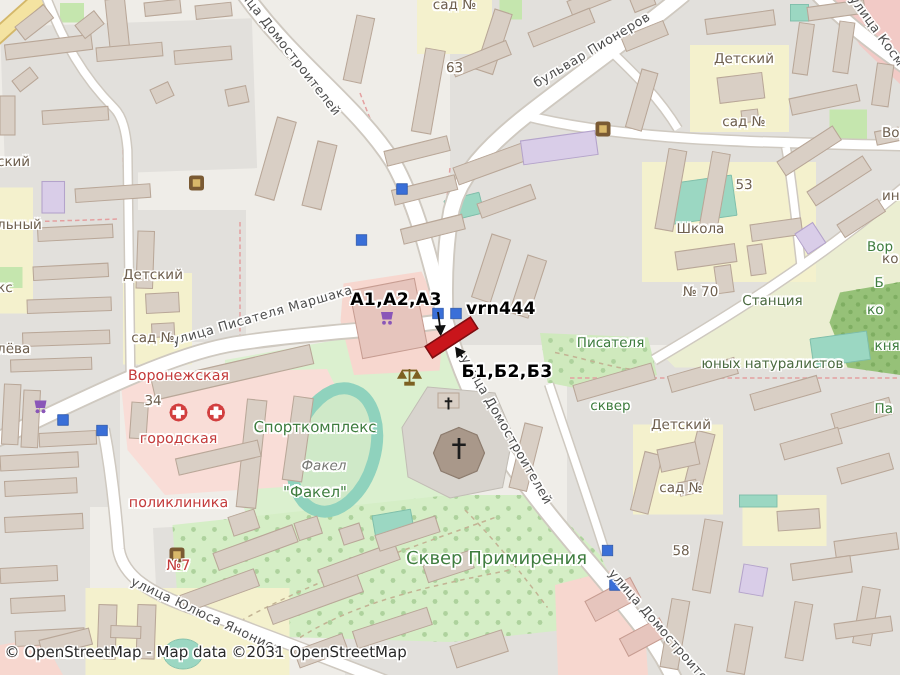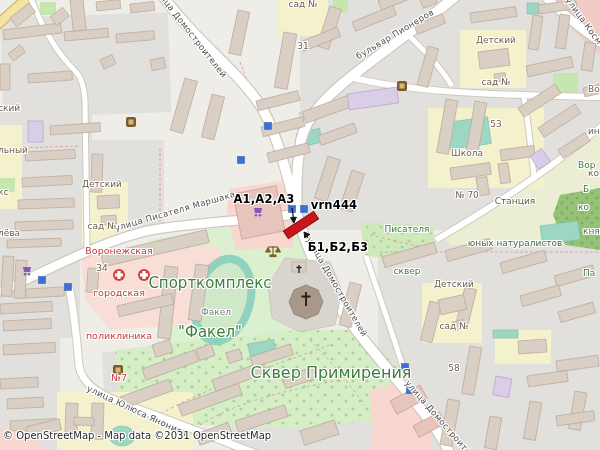--- a/index.html
+++ b/index.html
@@ -9,21 +9,21 @@
   .lbl{position:absolute;transform:translate(-50%,-50%) rotate(var(--r,0deg));
        font-size:9px;color:#6f604f;text-align:center;white-space:nowrap;line-height:1.2;
        pointer-events:none;}
   .lbl span{display:block;margin-top:31px;}
   .halo{text-shadow:-1px -1px 0 #fff,1px -1px 0 #fff,-1px 1px 0 #fff,1px 1px 0 #fff,
         0 -1px 0 #fff,0 1px 0 #fff,-1px 0 0 #fff,1px 0 0 #fff;}
   .street{color:#4e4e4e;font-size:8.5px;letter-spacing:.4px;}
   .green{color:#3f7d3f;}
   .dkgreen{color:#4c6b41;}
   .red{color:#c43c3c;font-size:9.5px;text-align:center;}
-  .gray{color:#7a7a76;}
+  .gray{color:#7a7a76;font-style:italic;}
   .annot{color:#000;font-size:11.5px;font-weight:bold;letter-spacing:.2px;}
   .edgeL{transform:translate(0,-50%);text-align:left;}
   .edgeR{transform:translate(0,-50%);text-align:left;}
   .attr{position:absolute;font-size:10px;color:#2b2b2b;white-space:nowrap;pointer-events:none;}
 </style>
 </head>
 <body>
 
 <div id="map">
 <svg width="600" height="450" viewBox="0 0 600 450">
@@ -344,44 +344,44 @@
 <div class="lbl street halo" style="left:137px;top:411px;--r:25deg">улица Юлюса Янониса</div>
 <div class="lbl street halo" style="left:584px;top:21px;--r:54deg">улица Косм</div>
 
 <div class="lbl halo" style="left:102px;top:211px">
   <span>Детский</span>
       <span>сад №</span>
       <span>34</span>
 </div>
 <div class="lbl halo" style="left:303px;top:10px">
   <span>сад №</span>
-      <span>31</span>
+      <span>63</span>
 </div>
 <div class="lbl halo" style="left:496px;top:67px">
   <span>Детский</span>
       <span>сад №</span>
       <span>53</span>
 </div>
 <div class="lbl halo" style="left:454px;top:311px">
   <span>Детский</span>
       <span>сад №</span>
       <span>58</span>
 </div>
 <div class="lbl halo" style="left:467px;top:159px">
   <span>Школа</span>
       <span>№ 70</span>
 </div>
 <div class="lbl green halo" style="left:407px;top:235px">
   <span>Писателя</span>
       <span>сквер</span>
 </div>
-<div class="lbl green halo" style="left:331px;top:357px;font-size:16px">
+<div class="lbl green halo" style="left:331px;top:357px;font-size:12px">
   <span>Сквер Примирения</span>
 </div>
-<div class="lbl green halo" style="left:210px;top:292px;font-size:15px">
+<div class="lbl green halo" style="left:210px;top:292px;font-size:10px">
   <span>Спорткомплекс</span>
       <span>"Факел"</span>
 </div>
 <div class="lbl gray halo" style="left:216px;top:312px">Факел</div>
 <div class="lbl red halo" style="left:119px;top:299px">
   <span>Воронежская</span>
       <span>городская</span>
       <span>поликлиника</span>
       <span>№7</span>
 </div>

